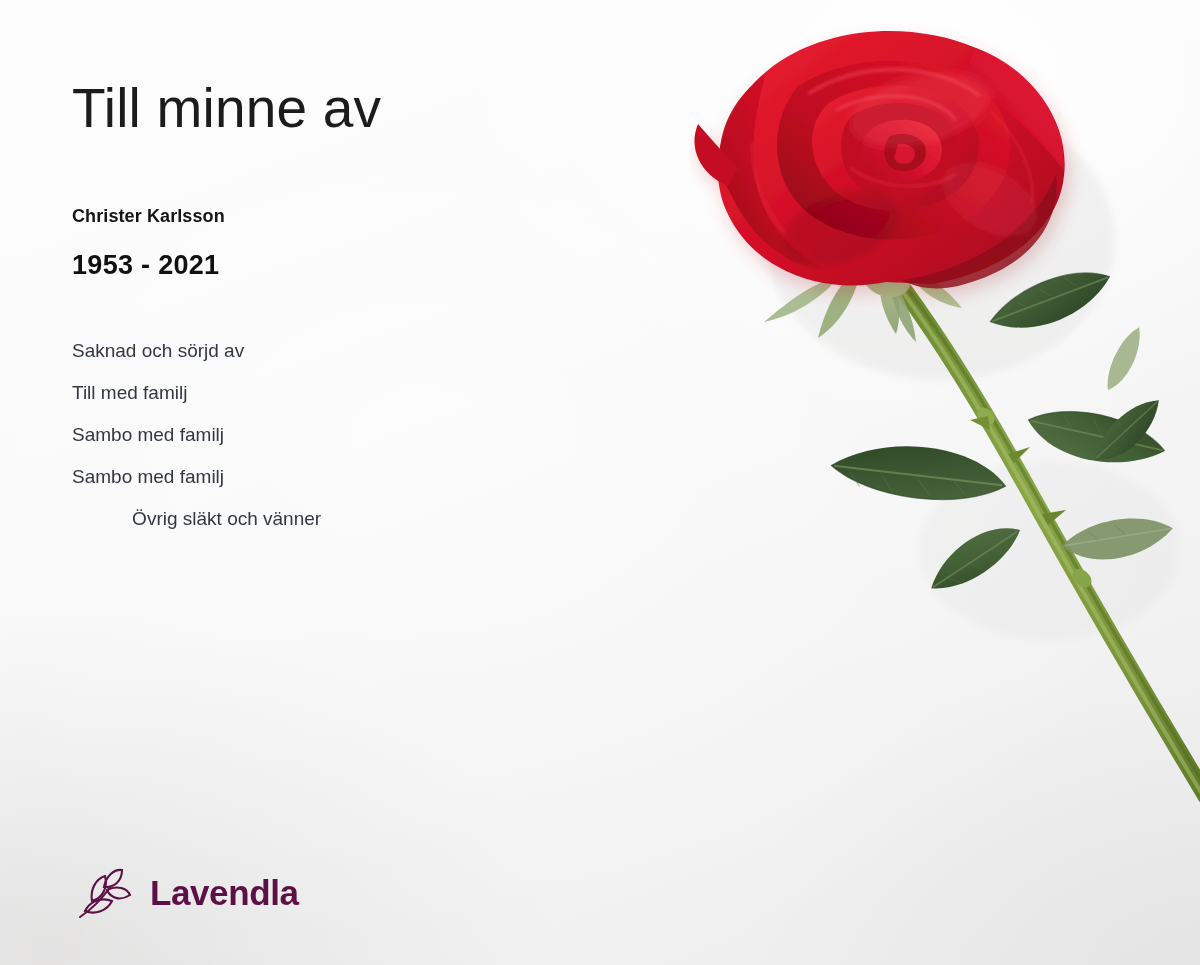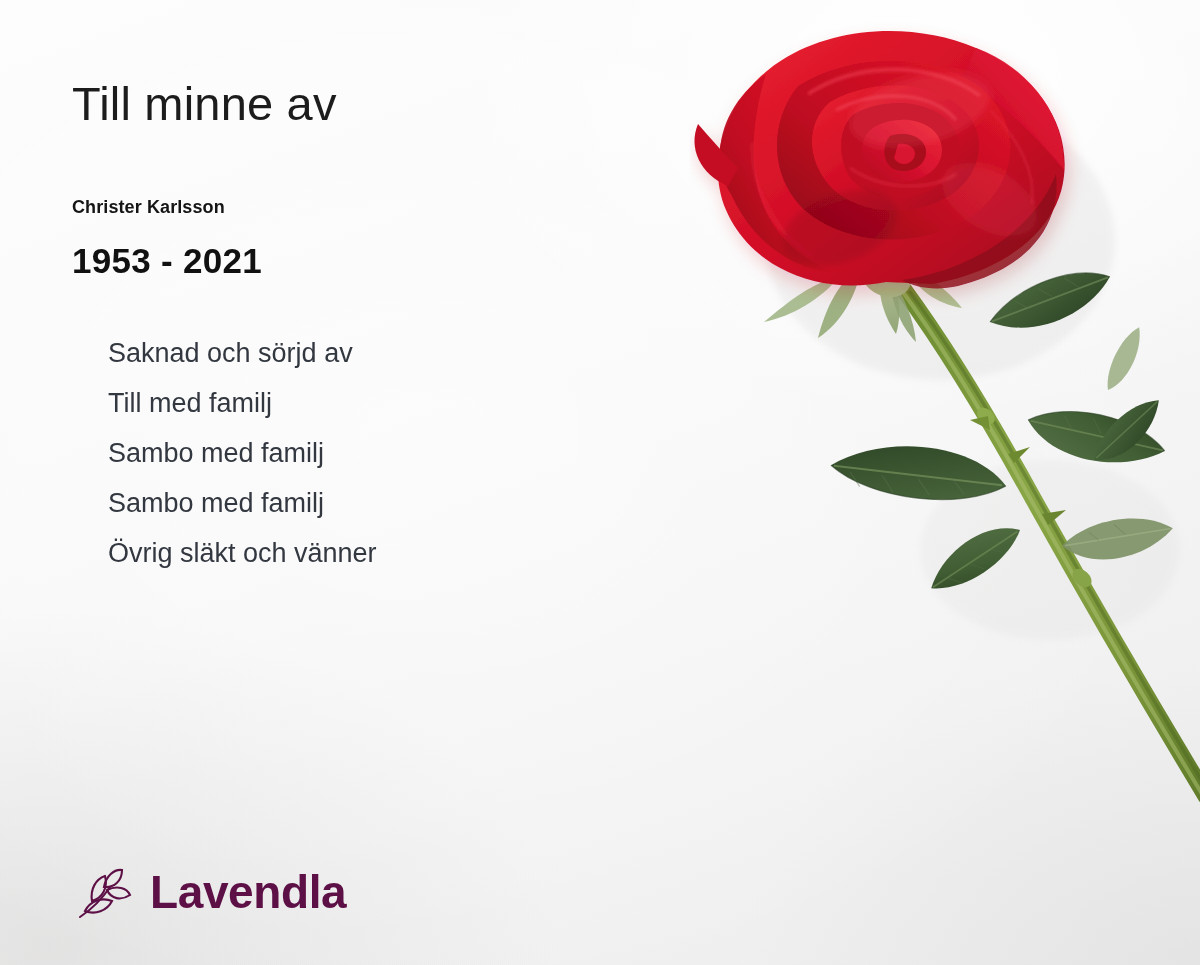--- a/index.html
+++ b/index.html
@@ -31,78 +31,77 @@
   }
 
   
   .text-block {
     position: absolute;
     left: 72px;
     top: 78px;
     z-index: 6;
   }
   .heading {
-    font-size: 47px;
+    font-size: 55px;
     font-weight: 300;
     letter-spacing: 0.2px;
     color: #1c1c1c;
     line-height: 1.1;
     margin: 0;
     white-space: nowrap;
   }
   .name-block {
     margin-top: 68px;
   }
   .deceased-name {
     font-size: 18px;
     font-weight: 600;
     letter-spacing: 0.1px;
     color: #151515;
     line-height: 1.0;
     margin: 0;
     white-space: nowrap;
   }
   .deceased-dates {
-    font-size: 35px;
+    font-size: 27px;
     font-weight: 700;
     letter-spacing: 0.3px;
     color: #111111;
     line-height: 1.0;
     margin: 27px 0 3px 0;
     white-space: nowrap;
   }
   .mourners {
     list-style: none;
     margin: 62px 0 0 0;
     padding: 0;
   }
   .mourners li {
-    font-size: 27px;
+    font-size: 19px;
     font-weight: 400;
     color: #333840;
     line-height: 1.0;
     margin-bottom: 23px;
     white-space: nowrap;
-    margin-left: 36px;
   }
   .mourners li:last-child { margin-bottom: 0; text-align: center; }
 
   
   .logo {
     position: absolute;
     left: 74px;
     bottom: 42px;
     display: flex;
     align-items: center;
     gap: 14px;
     z-index: 6;
   }
   .logo-mark { width: 62px; height: 62px; display: block; }
   .logo-word {
-    font-size: 46px;
+    font-size: 35px;
     font-weight: 700;
     letter-spacing: -0.4px;
     line-height: 1;
   }
 
   
   .rose-photo {
     position: absolute;
     left: 690px;
     top: -10px;

